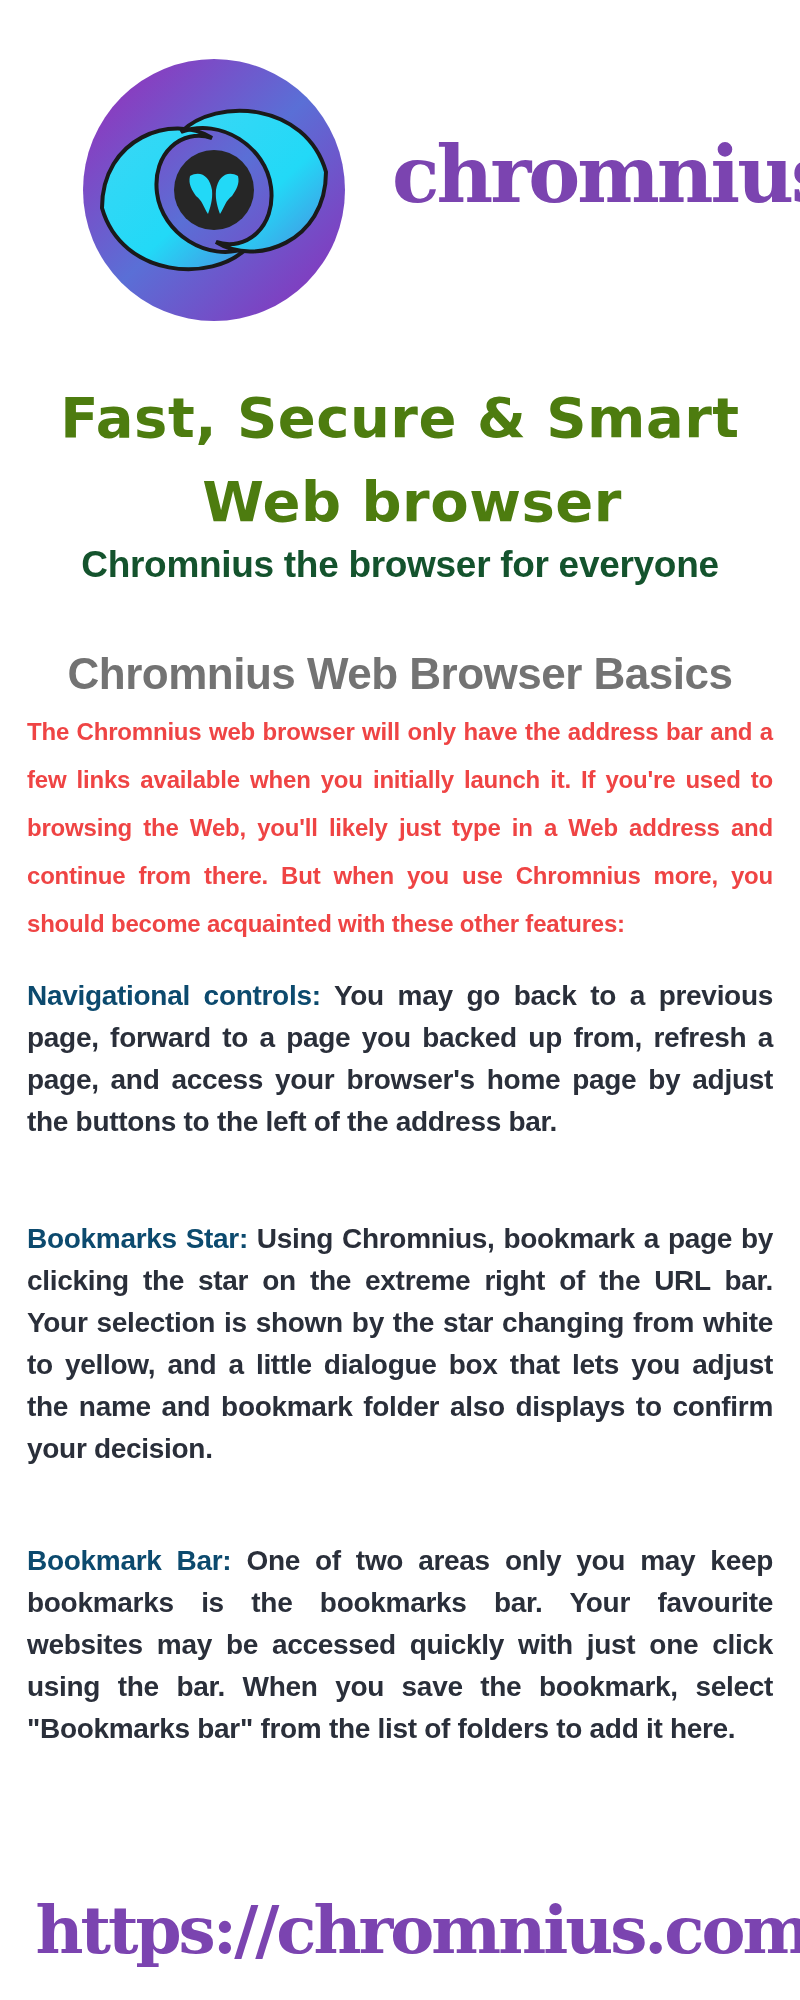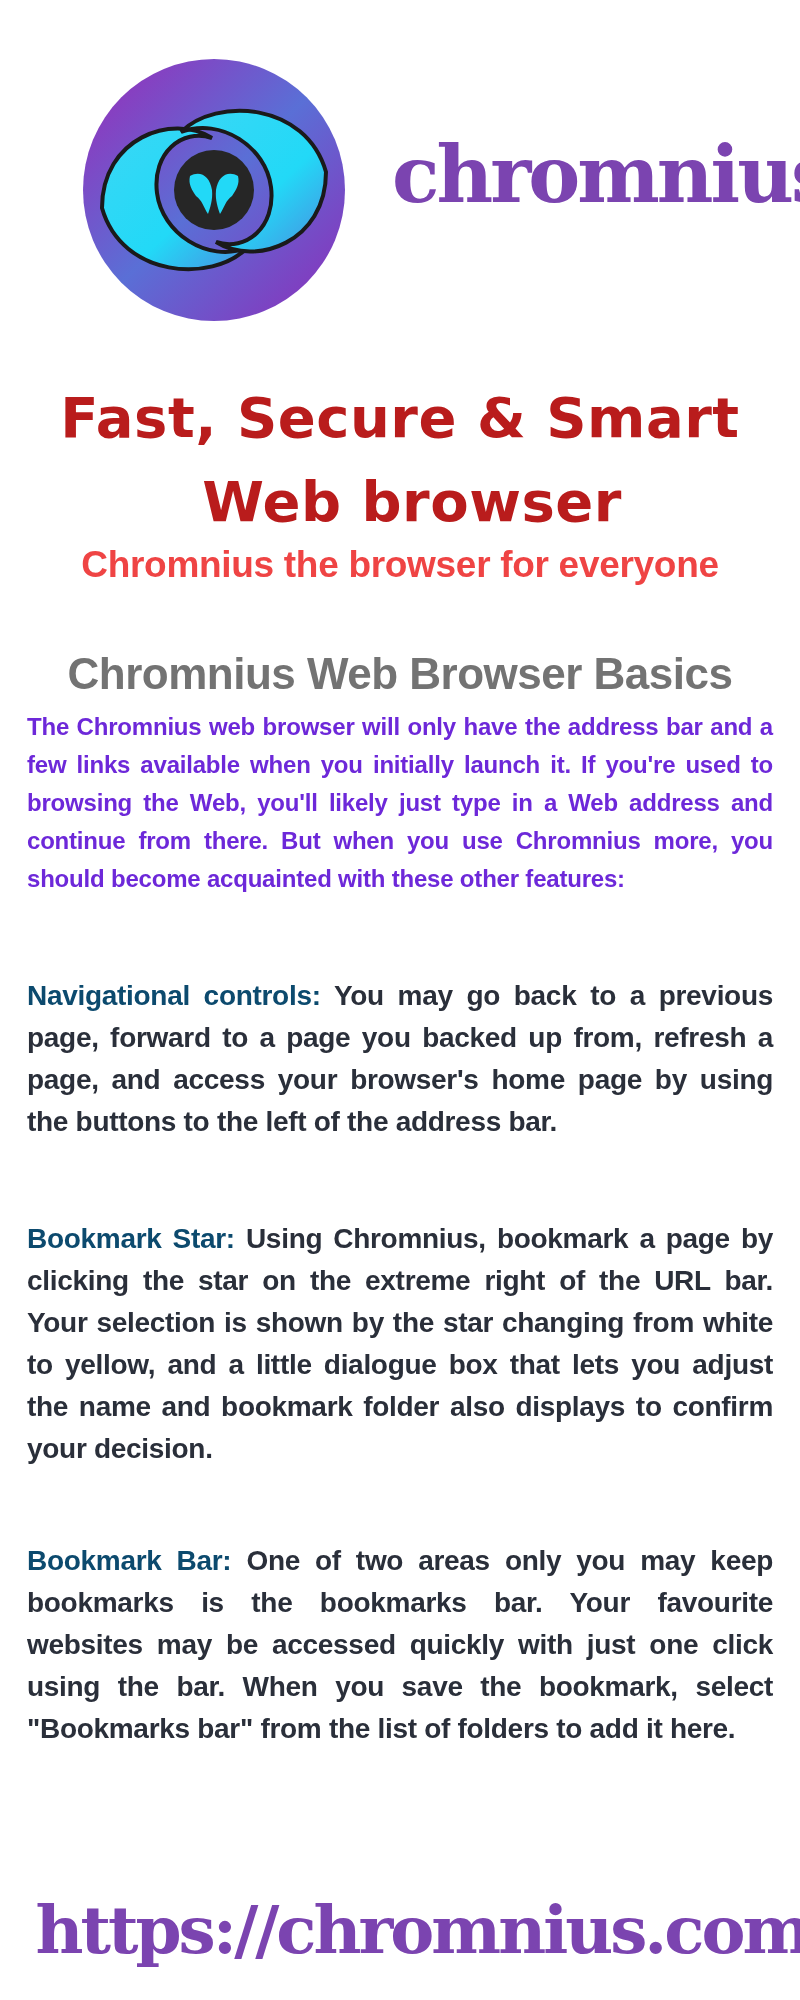--- a/index.html
+++ b/index.html
@@ -1,25 +1,25 @@
 <!DOCTYPE html>
 <html><head>
   <meta charset="utf-8">
   <style>
     html, body { margin:0; padding:0; background:#ffffff; }
     body { width:800px; height:2000px; position:relative; overflow:hidden; font-family:"Liberation Sans", sans-serif; }
     .abs { position:absolute; }
     .logo { left:82px; top:58px; width:264px; height:264px; }
     .wordmark { left:392px; top:120px; width:390px; height:110px; font-family:"DejaVu Serif", serif; font-weight:bold; color:#7b44b0; font-size:78px; line-height:110px; letter-spacing:-3px; white-space:nowrap; }
-    .headline { left:0; width:800px; text-align:center; font-family:"DejaVu Sans", sans-serif; font-weight:bold; color:#b91c1c; font-size:56px; letter-spacing:0.5px; }
+    .headline { left:0; width:800px; text-align:center; font-family:"DejaVu Sans", sans-serif; font-weight:bold; color:#4d7c0f; font-size:56px; letter-spacing:0.5px; }
     .h1 { top:378px; height:80px; line-height:80px; }
     .h2 { top:462px; height:80px; line-height:80px;padding-left:12px; }
-    .tagline { left:0; width:800px; top:540px; height:50px; line-height:50px; text-align:center; font-family:"Liberation Sans Narrow", "Liberation Sans", sans-serif; font-weight:bold; color:#ef4444; font-size:37px; letter-spacing:-0.3px; }
+    .tagline { left:0; width:800px; top:540px; height:50px; line-height:50px; text-align:center; font-family:"Liberation Sans Narrow", "Liberation Sans", sans-serif; font-weight:bold; color:#14532d; font-size:37px; letter-spacing:-0.3px; }
     .section-title { left:0; width:800px; top:642px; height:64px; line-height:64px; text-align:center; font-family:"Liberation Sans", sans-serif; font-weight:bold; color:#737373; font-size:44px; letter-spacing:-0.5px; }
-    .intro { left:27px; width:746px; top:708px; font-family:"Liberation Sans", sans-serif; font-weight:bold; color:#6d28d9; font-size:24px; line-height:38px; text-align:justify; letter-spacing:-0.2px; }
+    .intro { left:27px; width:746px; top:708px; font-family:"Liberation Sans", sans-serif; font-weight:bold; color:#ef4444; font-size:24px; line-height:48px; text-align:justify; letter-spacing:-0.2px; }
     .feature { left:27px; width:746px; font-family:"Liberation Sans", sans-serif; font-weight:bold; color:#2a2f3a; font-size:28px; line-height:42px; text-align:justify; letter-spacing:-0.3px; }
     .feature .label { color:#0c4a6e; }
     .f1 { top:975px; }
     .f2 { top:1218px; }
     .f3 { top:1540px; }
     .url { left:0; width:800px; top:1880px; height:100px; line-height:100px; text-align:center; font-family:"DejaVu Serif", serif; font-weight:bold; color:#7b44b0; font-size:66px; letter-spacing:-3px; white-space:nowrap;padding-left:33px; }
   </style>
 </head>
 <body>
 
@@ -50,25 +50,25 @@
 
 <div class="abs headline h1">Fast, Secure &amp; Smart</div>
 <div class="abs headline h2">Web browser</div>
 <div class="abs tagline">Chromnius the browser for everyone</div>
 
 <div class="abs section-title">Chromnius Web Browser Basics</div>
 <div class="abs intro">The Chromnius web browser will only have the address bar and a few links available when you initially launch it. If you're used to browsing the Web, you'll likely just type in a Web address and continue from there. But when you use Chromnius more, you should become acquainted with these other features:</div>
 
 <div class="abs feature f1">
   <span class="label">Navigational controls:</span>
-  <span>You may go back to a previous page, forward to a page you backed up from, refresh a page, and access your browser's home page by using the buttons to the left of the address bar.</span>
+  <span>You may go back to a previous page, forward to a page you backed up from, refresh a page, and access your browser's home page by adjust the buttons to the left of the address bar.</span>
 </div>
 
 <div class="abs feature f2">
-  <span class="label">Bookmark Star:</span>
+  <span class="label">Bookmarks Star:</span>
   <span>Using Chromnius, bookmark a page by clicking the star on the extreme right of the URL bar. Your selection is shown by the star changing from white to yellow, and a little dialogue box that lets you adjust the name and bookmark folder also displays to confirm your decision.</span>
 </div>
 
 <div class="abs feature f3">
   <span class="label">Bookmark Bar:</span>
   <span>One of two areas only you may keep bookmarks is the bookmarks bar. Your favourite websites may be accessed quickly with just one click using the bar. When you save the bookmark, select "Bookmarks bar" from the list of folders to add it here.</span>
 </div>
 
 <div class="abs url">https://chromnius.com/</div>
 

